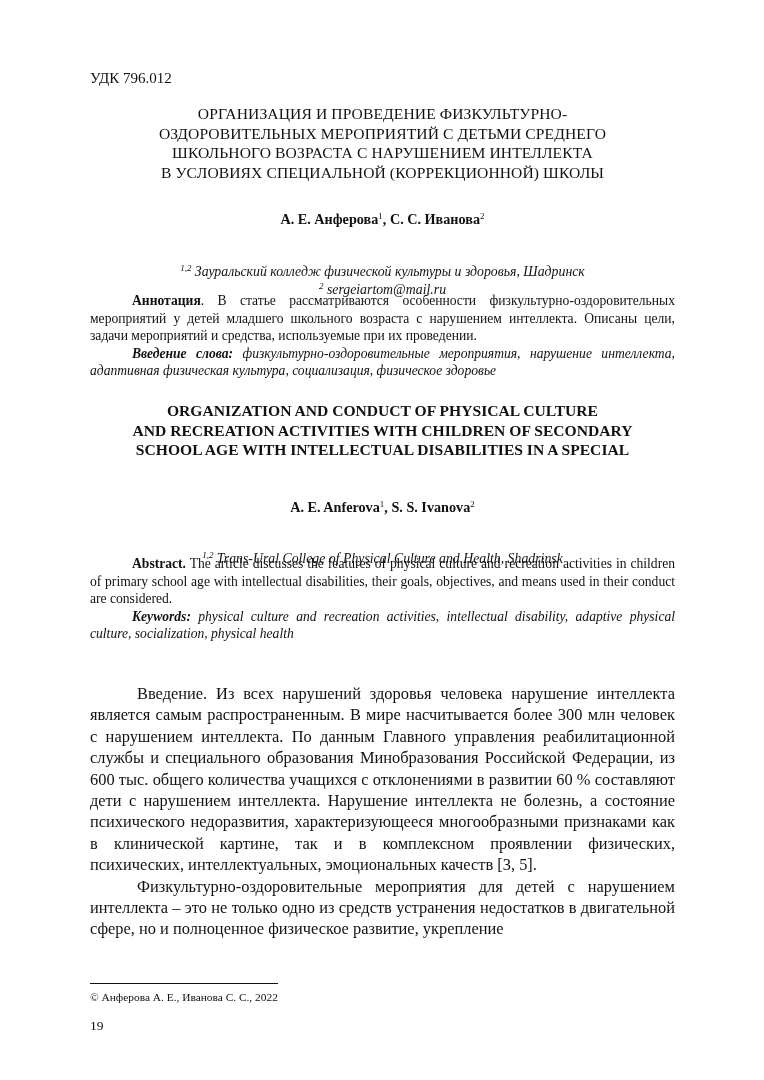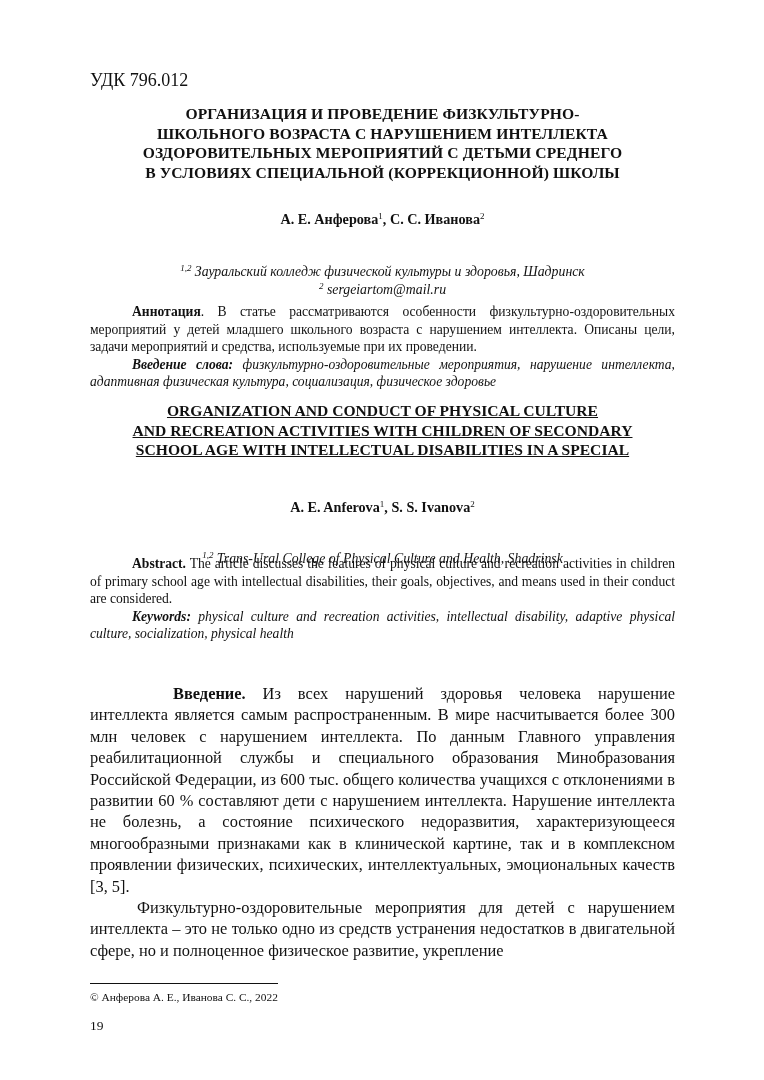--- a/index.html
+++ b/index.html
@@ -1,24 +1,24 @@
 <!DOCTYPE html>
 <html><head>
 <meta charset="utf-8">
 <style>
   html, body { margin: 0; padding: 0; background: #ffffff; }
   body {
     width: 764px; height: 1080px; position: relative; overflow: hidden;
     font-family: "Liberation Serif", "DejaVu Serif", serif; color: #111;
   }
   .page { position: absolute; left: 90px; top: 0; width: 585px; }
-  .udk { position: absolute; top: 70px; left: 0; font-size: 18px; }
+  .udk { position: absolute; top: 70px; left: 0; font-size: 15px; }
   .title-ru {
     position: absolute; top: 104px; left: 0; width: 585px;
-    text-align: center; font-weight: bold; font-size: 15.6px; line-height: 19.6px;
+    text-align: center; font-weight: normal; font-size: 15.6px; line-height: 19.6px;
     letter-spacing: 0.1px;
   }
   .authors {
     position: absolute; left: 0; width: 585px; text-align: center;
     font-weight: bold; font-size: 14.2px;
   }
   .authors sup, .affil sup, .email sup { font-weight: normal; font-size: 9px; vertical-align: 5px; }
   .affil, .email {
     position: absolute; left: 0; width: 585px; text-align: center;
     font-style: italic; font-size: 13.8px; margin-top: 32px;
@@ -26,57 +26,57 @@
   .abstract {
     position: absolute; left: 0; width: 585px; font-size: 13.6px;
     line-height: 17.6px; text-align: justify;
   }
   .abstract p { margin: 0; text-indent: 42px; }
   .abstract .lbl { font-weight: bold; }
   .abstract .kw-lbl { font-weight: bold; font-style: italic; }
   .abstract .kw { font-style: italic; }
   .title-en {
     position: absolute; top: 401px; left: 0; width: 585px;
-    text-align: center; font-weight: bold; font-size: 15.6px; line-height: 19.6px; text-decoration: underline;
+    text-align: center; font-weight: bold; font-size: 15.6px; line-height: 19.6px;
   }
   .body-text {
     position: absolute; top: 683px; left: 0; width: 585px;
     font-size: 16.4px; line-height: 21.4px; text-align: justify;
   }
   .body-text p { margin: 0; text-indent: 47px; }
-  .body-text .lbl { font-weight: bold; margin-left: 36px; }
+  .body-text .lbl { font-weight: normal; }
   .fn-rule { position: absolute; top: 983px; left: 0; width: 188px; height: 1px; background: #111; }
   .footnote { position: absolute; top: 991px; left: 0; font-size: 11.4px; }
   .page-num { position: absolute; top: 1018px; left: 0; width: 585px; text-align: left; font-size: 13.5px; }
 </style>
 </head>
 <body>
 
 <div class="page">
 
   <div class="udk">УДК 796.012</div>
 
   <div class="title-ru">
     <div>ОРГАНИЗАЦИЯ И ПРОВЕДЕНИЕ ФИЗКУЛЬТУРНО-</div>
+    <div>ОЗДОРОВИТЕЛЬНЫХ МЕРОПРИЯТИЙ С ДЕТЬМИ СРЕДНЕГО</div>
     <div>ШКОЛЬНОГО ВОЗРАСТА С НАРУШЕНИЕМ ИНТЕЛЛЕКТА</div>
-    <div>ОЗДОРОВИТЕЛЬНЫХ МЕРОПРИЯТИЙ С ДЕТЬМИ СРЕДНЕГО</div>
     <div>В УСЛОВИЯХ СПЕЦИАЛЬНОЙ (КОРРЕКЦИОННОЙ) ШКОЛЫ</div>
   </div>
 
   <div class="authors" style="top:211px;">
     <span>А. Е. Анферова</span><sup>1</sup><span>, </span><span>С. С. Иванова</span><sup>2</sup>
   </div>
   <div class="affil" style="top:231px;">
     <sup>1,2</sup><span> Зауральский колледж физической культуры и здоровья, Шадринск</span>
   </div>
   <div class="email" style="top:249px;">
     <sup>2</sup><span> sergeiartom@mail.ru</span>
   </div>
 
-  <div class="abstract" style="top:303px;">
+  <div class="abstract" style="top:292px;">
     <p><span class="lbl">Аннотация</span><span>. В статье рассматриваются особенности физкультурно-оздоровительных мероприятий у детей младшего школьного возраста с нарушением интеллекта. Описаны цели, задачи мероприятий и средства, используемые при их проведении.</span></p>
     <p><span class="kw-lbl">Введение слова:</span><span class="kw"> физкультурно-оздоровительные мероприятия, нарушение интеллекта, адаптивная физическая культура, социализация, физическое здоровье</span></p>
   </div>
 
   <div class="title-en">
     <div>ORGANIZATION AND CONDUCT OF PHYSICAL CULTURE</div>
     <div>AND RECREATION ACTIVITIES WITH CHILDREN OF SECONDARY</div>
     <div>SCHOOL AGE WITH INTELLECTUAL DISABILITIES IN A SPECIAL</div>
   </div>
 

